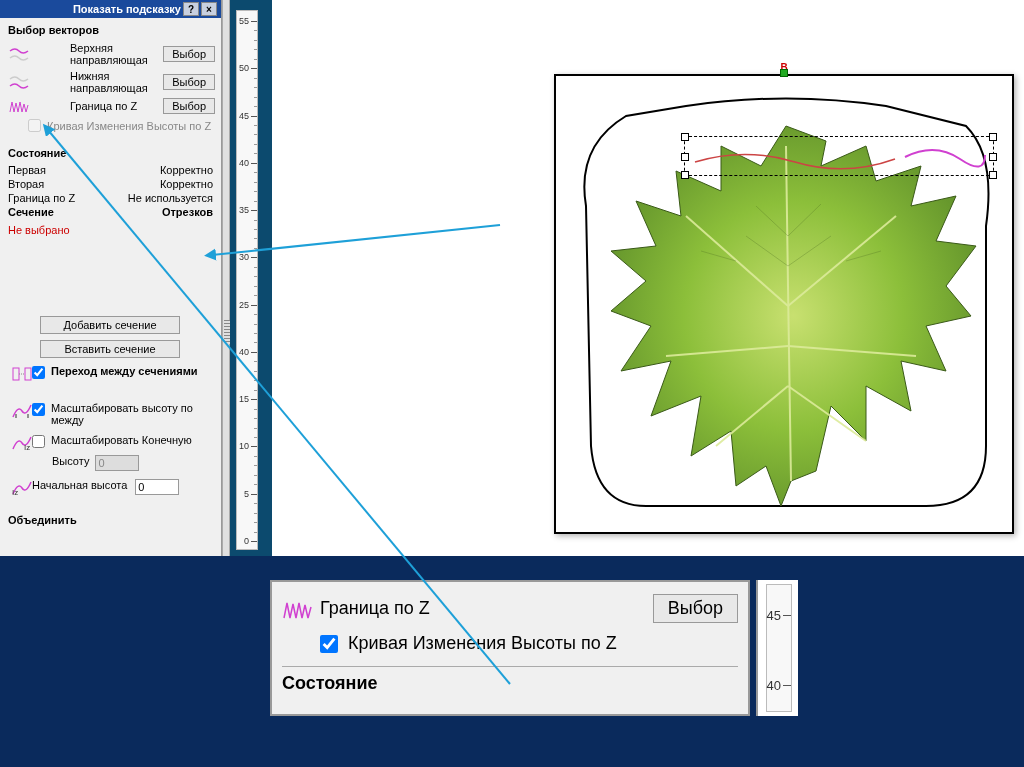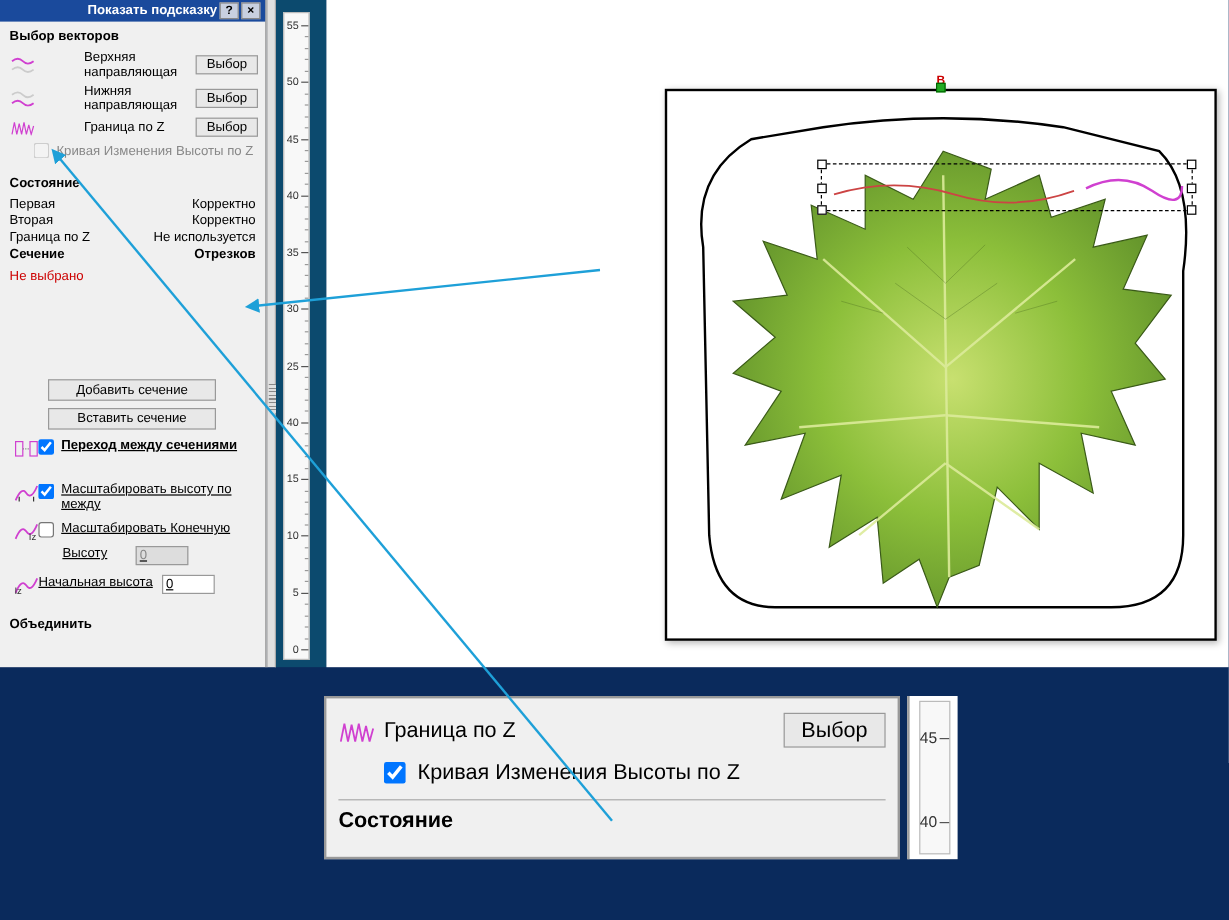--- a/index.html
+++ b/index.html
@@ -64,21 +64,21 @@
 .btn-row { padding: 3px 0 3px 40px; }
 .wide-btn {
   background: #e8e8e8;
   border: 1px solid #999;
   padding: 2px 8px;
   width: 140px;
   font-size: 11px;
   font-family: inherit;
   cursor: pointer;
 }
-.opt-row { display: flex; align-items: flex-start; padding: 4px 6px; text-decoration: underline; }
+.opt-row { display: flex; align-items: flex-start; padding: 4px 6px; }
 .opt-icon { width: 26px; display: flex; justify-content: flex-end; padding-top: 1px; }
 .opt-chk { margin: 1px 6px 0 0; }
 .opt-label { flex: 1; }
 .num-input {
   width: 44px; height: 16px;
   border: 1px solid #999;
   background: #fff;
   padding: 0 2px;
   font-size: 11px;
   font-family: inherit;
@@ -294,21 +294,21 @@
       <span class="opt-icon">
         <svg width="20" height="16">
             <path d="M1 14 Q6 2 10 8 T19 2" stroke="#d040d0" fill="none" stroke-width="1.5"></path>
             <text x="12" y="15" font-size="8" fill="#333">Iz</text>
           </svg>
       </span>
       <input type="checkbox" class="opt-chk" style="">
       <span class="opt-label">Масштабировать Конечную</span>
     </div>
     <div class="opt-row" style="padding-left:52px;padding-top:0">
-      <span style="margin-right:24px">Высоту</span>
+      <span style="margin-right:6px">Высоту</span>
       <input class="num-input disabled" disabled="" value="0" style="">
     </div>
 
     <div class="opt-row">
       <span class="opt-icon">
         <svg width="20" height="16">
             <path d="M1 14 Q6 2 10 8 T19 2" stroke="#d040d0" fill="none" stroke-width="1.5"></path>
             <text x="0" y="15" font-size="8" fill="#333">Iz</text>
           </svg>
       </span>

